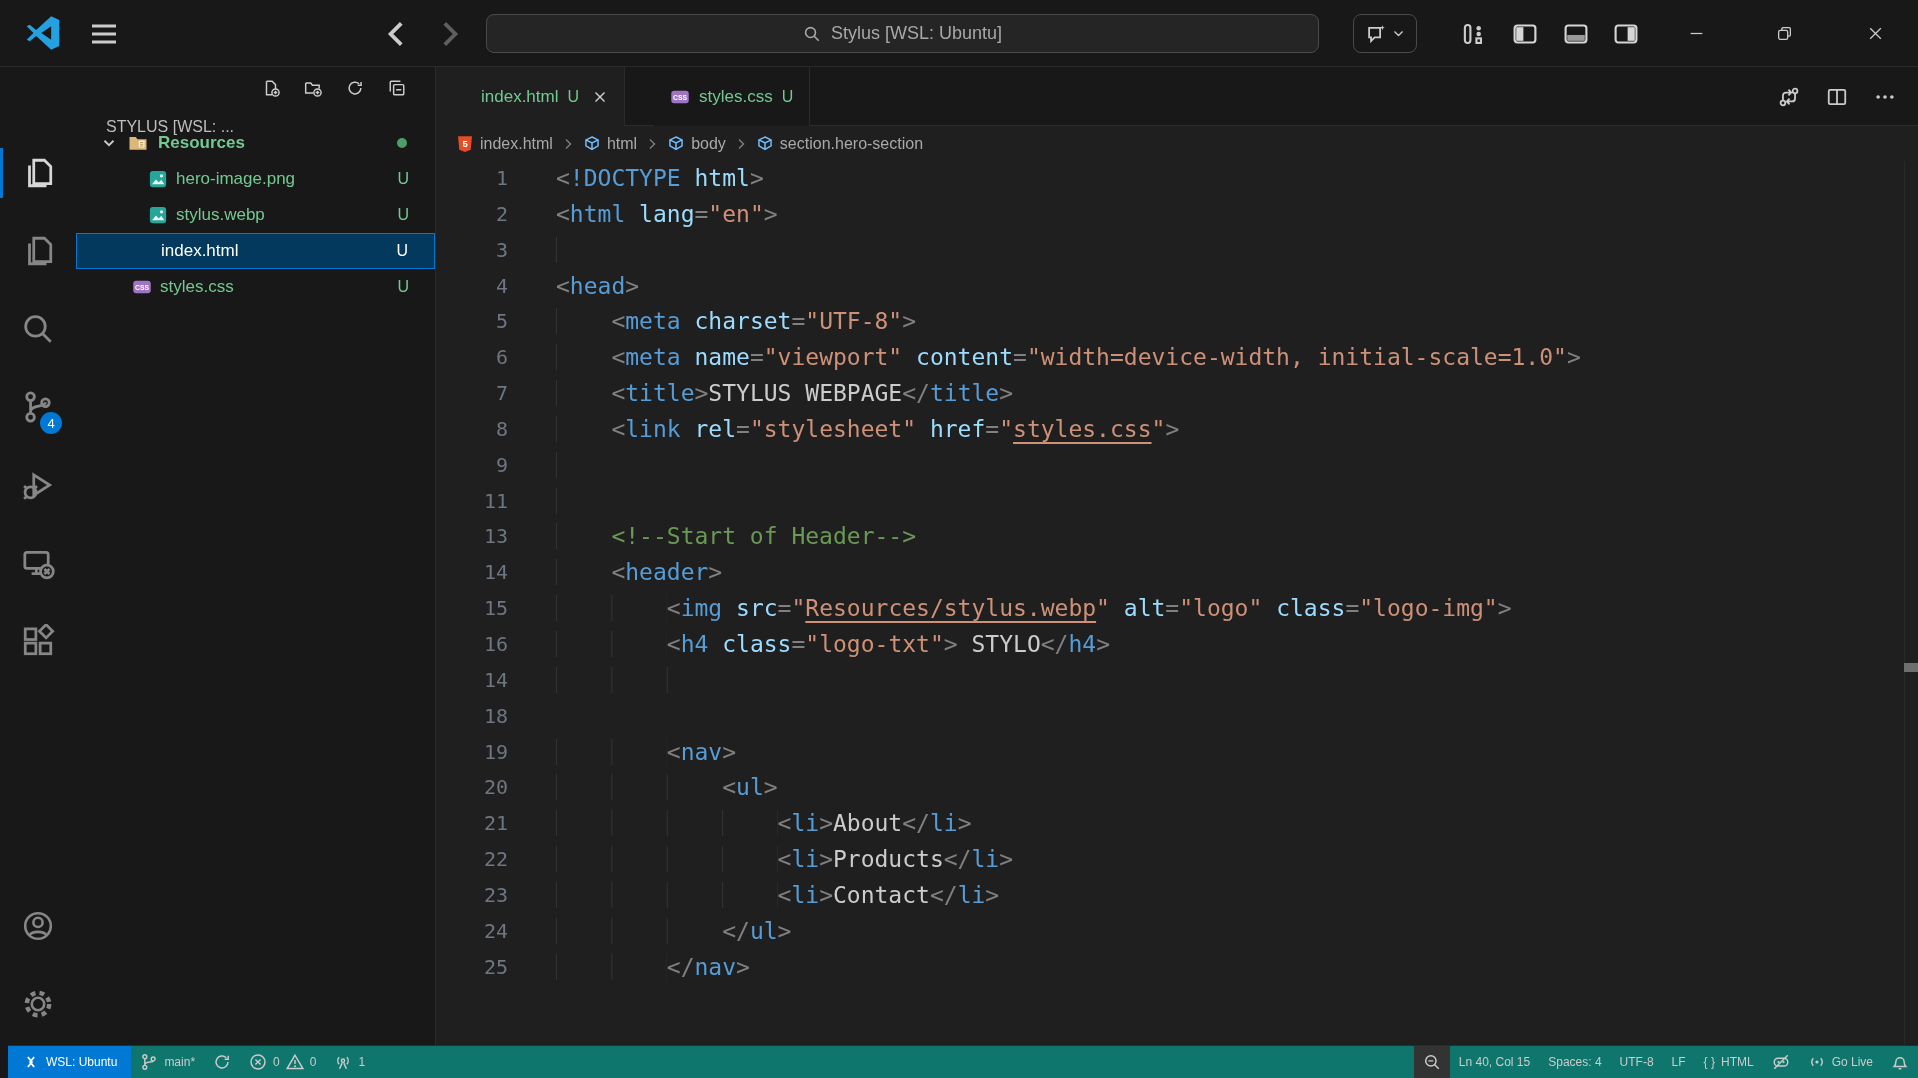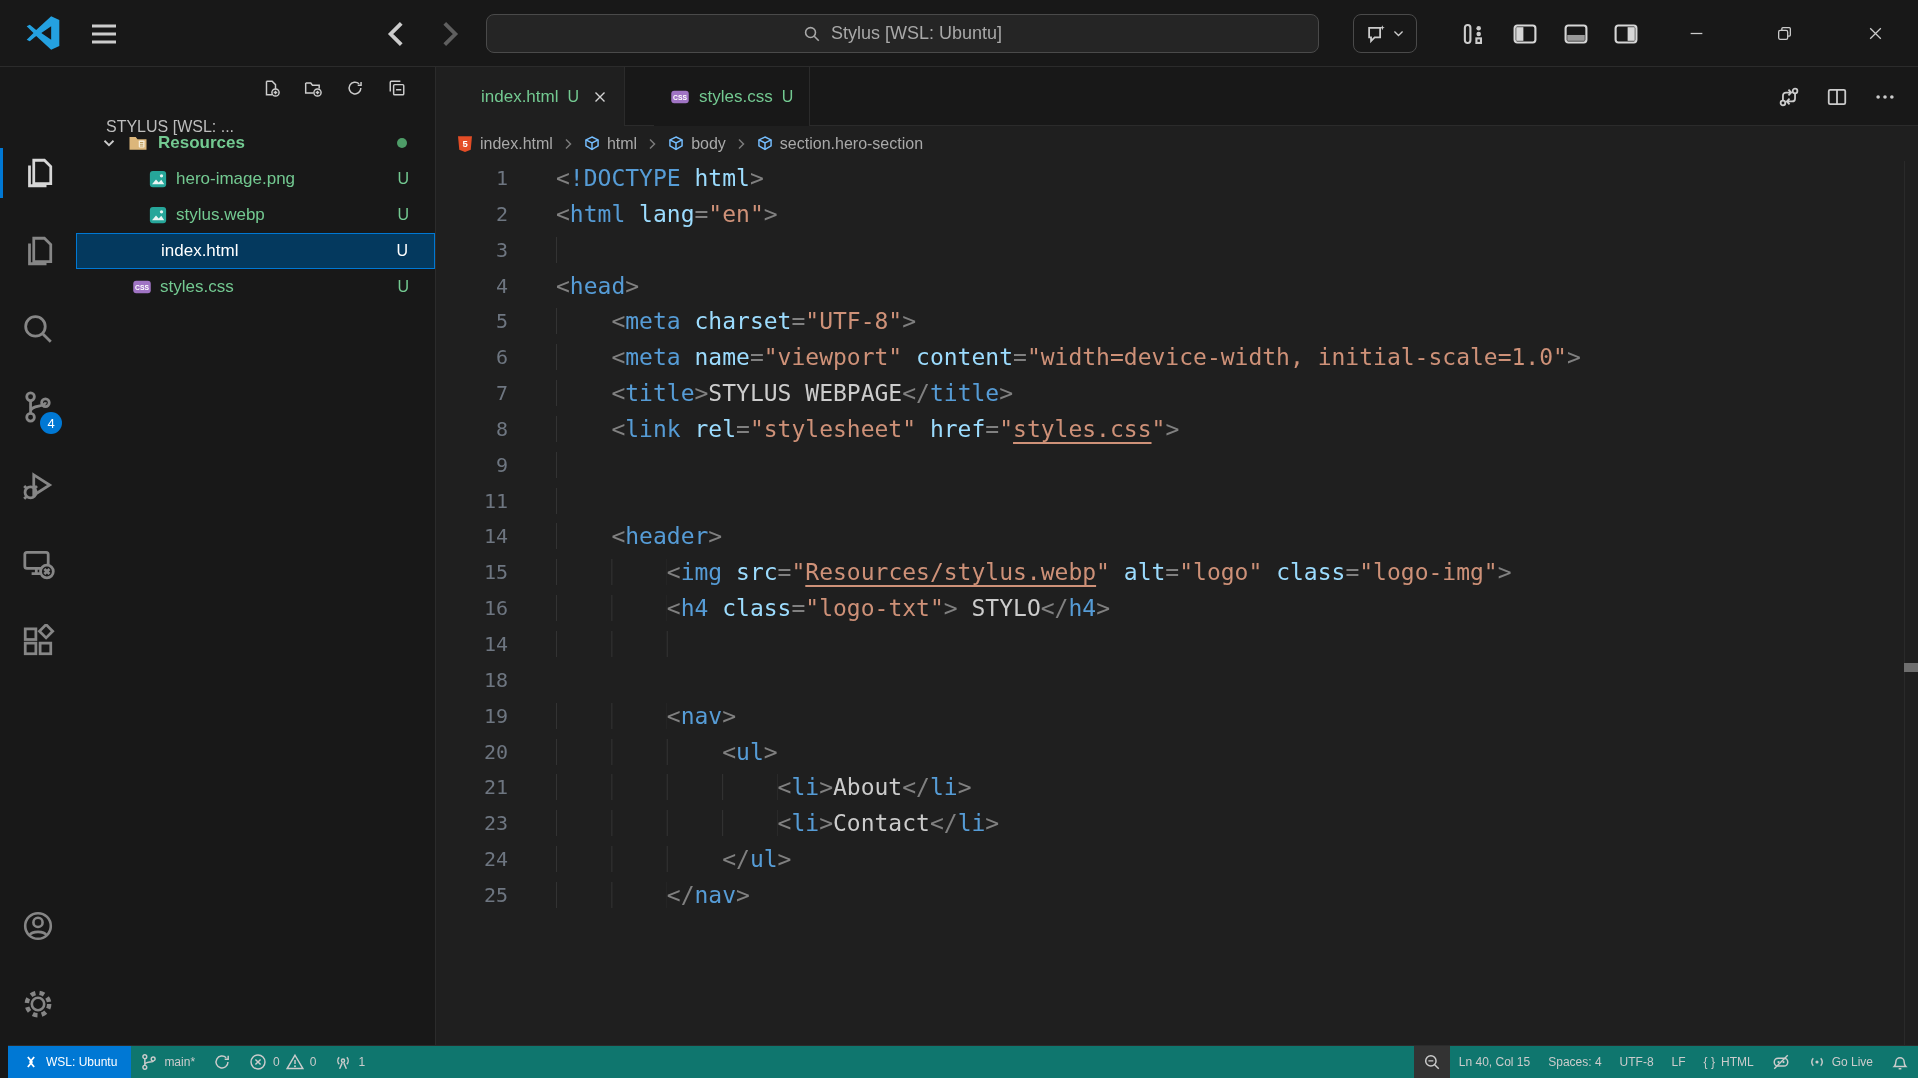--- a/index.html
+++ b/index.html
@@ -456,28 +456,30 @@
         <div class="cline"><span class="ln">1</span><span class="lc"><span class="tk-p">&lt;</span><span class="tk-t">!DOCTYPE</span><span class="tk-a"> html</span><span class="tk-p">&gt;</span></span></div>
         <div class="cline"><span class="ln">2</span><span class="lc"><span class="tk-p">&lt;</span><span class="tk-t">html</span><span class="tk-a"> lang</span><span class="tk-p">=</span><span class="tk-s">"en"</span><span class="tk-p">&gt;</span></span></div>
         <div class="cline"><span class="ln">3</span><span class="lc"><span class="tk-w">    </span></span></div>
         <div class="cline"><span class="ln">4</span><span class="lc"><span class="tk-p">&lt;</span><span class="tk-t">head</span><span class="tk-p">&gt;</span></span></div>
         <div class="cline"><span class="ln">5</span><span class="lc"><span class="tk-w">    </span><span class="tk-p">&lt;</span><span class="tk-t">meta</span><span class="tk-a"> charset</span><span class="tk-p">=</span><span class="tk-s">"UTF-8"</span><span class="tk-p">&gt;</span></span></div>
         <div class="cline"><span class="ln">6</span><span class="lc"><span class="tk-w">    </span><span class="tk-p">&lt;</span><span class="tk-t">meta</span><span class="tk-a"> name</span><span class="tk-p">=</span><span class="tk-s">"viewport"</span><span class="tk-a"> content</span><span class="tk-p">=</span><span class="tk-s">"width=device-width, initial-scale=1.0"</span><span class="tk-p">&gt;</span></span></div>
         <div class="cline"><span class="ln">7</span><span class="lc"><span class="tk-w">    </span><span class="tk-p">&lt;</span><span class="tk-t">title</span><span class="tk-p">&gt;</span><span class="tk-x">STYLUS WEBPAGE</span><span class="tk-p">&lt;/</span><span class="tk-t">title</span><span class="tk-p">&gt;</span></span></div>
         <div class="cline"><span class="ln">8</span><span class="lc"><span class="tk-w">    </span><span class="tk-p">&lt;</span><span class="tk-t">link</span><span class="tk-a"> rel</span><span class="tk-p">=</span><span class="tk-s">"stylesheet"</span><span class="tk-a"> href</span><span class="tk-p">=</span><span class="tk-s">"</span><span class="tk-l">styles.css</span><span class="tk-s">"</span><span class="tk-p">&gt;</span></span></div>
         <div class="cline"><span class="ln">9</span><span class="lc"><span class="tk-w">    </span></span></div>
         <div class="cline"><span class="ln">11</span><span class="lc"><span class="tk-w">    </span></span></div>
+        <div class="cline"><span class="ln">13</span><span class="lc"><span class="tk-w">    </span><span class="tk-c">&lt;!--Start of Header--&gt;</span></span></div>
         <div class="cline"><span class="ln">14</span><span class="lc"><span class="tk-w">    </span><span class="tk-p">&lt;</span><span class="tk-t">header</span><span class="tk-p">&gt;</span></span></div>
         <div class="cline"><span class="ln">15</span><span class="lc"><span class="tk-w">        </span><span class="tk-p">&lt;</span><span class="tk-t">img</span><span class="tk-a"> src</span><span class="tk-p">=</span><span class="tk-s">"</span><span class="tk-l">Resources/stylus.webp</span><span class="tk-s">"</span><span class="tk-a"> alt</span><span class="tk-p">=</span><span class="tk-s">"logo"</span><span class="tk-a"> class</span><span class="tk-p">=</span><span class="tk-s">"logo-img"</span><span class="tk-p">&gt;</span></span></div>
         <div class="cline"><span class="ln">16</span><span class="lc"><span class="tk-w">        </span><span class="tk-p">&lt;</span><span class="tk-t">h4</span><span class="tk-a"> class</span><span class="tk-p">=</span><span class="tk-s">"logo-txt"</span><span class="tk-p">&gt;</span><span class="tk-x"> STYLO</span><span class="tk-p">&lt;/</span><span class="tk-t">h4</span><span class="tk-p">&gt;</span></span></div>
         <div class="cline"><span class="ln">14</span><span class="lc"><span class="tk-w">          </span></span></div>
         <div class="cline"><span class="ln">18</span></div>
         <div class="cline"><span class="ln">19</span><span class="lc"><span class="tk-w">        </span><span class="tk-p">&lt;</span><span class="tk-t">nav</span><span class="tk-p">&gt;</span></span></div>
         <div class="cline"><span class="ln">20</span><span class="lc"><span class="tk-w">            </span><span class="tk-p">&lt;</span><span class="tk-t">ul</span><span class="tk-p">&gt;</span></span></div>
         <div class="cline"><span class="ln">21</span><span class="lc"><span class="tk-w">                </span><span class="tk-p">&lt;</span><span class="tk-t">li</span><span class="tk-p">&gt;</span><span class="tk-x">About</span><span class="tk-p">&lt;/</span><span class="tk-t">li</span><span class="tk-p">&gt;</span></span></div>
+        <div class="cline"><span class="ln">22</span><span class="lc"><span class="tk-w">                </span><span class="tk-p">&lt;</span><span class="tk-t">li</span><span class="tk-p">&gt;</span><span class="tk-x">Products</span><span class="tk-p">&lt;/</span><span class="tk-t">li</span><span class="tk-p">&gt;</span></span></div>
         <div class="cline"><span class="ln">23</span><span class="lc"><span class="tk-w">                </span><span class="tk-p">&lt;</span><span class="tk-t">li</span><span class="tk-p">&gt;</span><span class="tk-x">Contact</span><span class="tk-p">&lt;/</span><span class="tk-t">li</span><span class="tk-p">&gt;</span></span></div>
         <div class="cline"><span class="ln">24</span><span class="lc"><span class="tk-w">            </span><span class="tk-p">&lt;/</span><span class="tk-t">ul</span><span class="tk-p">&gt;</span></span></div>
         <div class="cline"><span class="ln">25</span><span class="lc"><span class="tk-w">        </span><span class="tk-p">&lt;/</span><span class="tk-t">nav</span><span class="tk-p">&gt;</span></span></div>
       </div>
     <div class="scrollzone">
         <div class="scrollmark"></div>
       </div>
   </div>
 
   <div class="statusbar">

